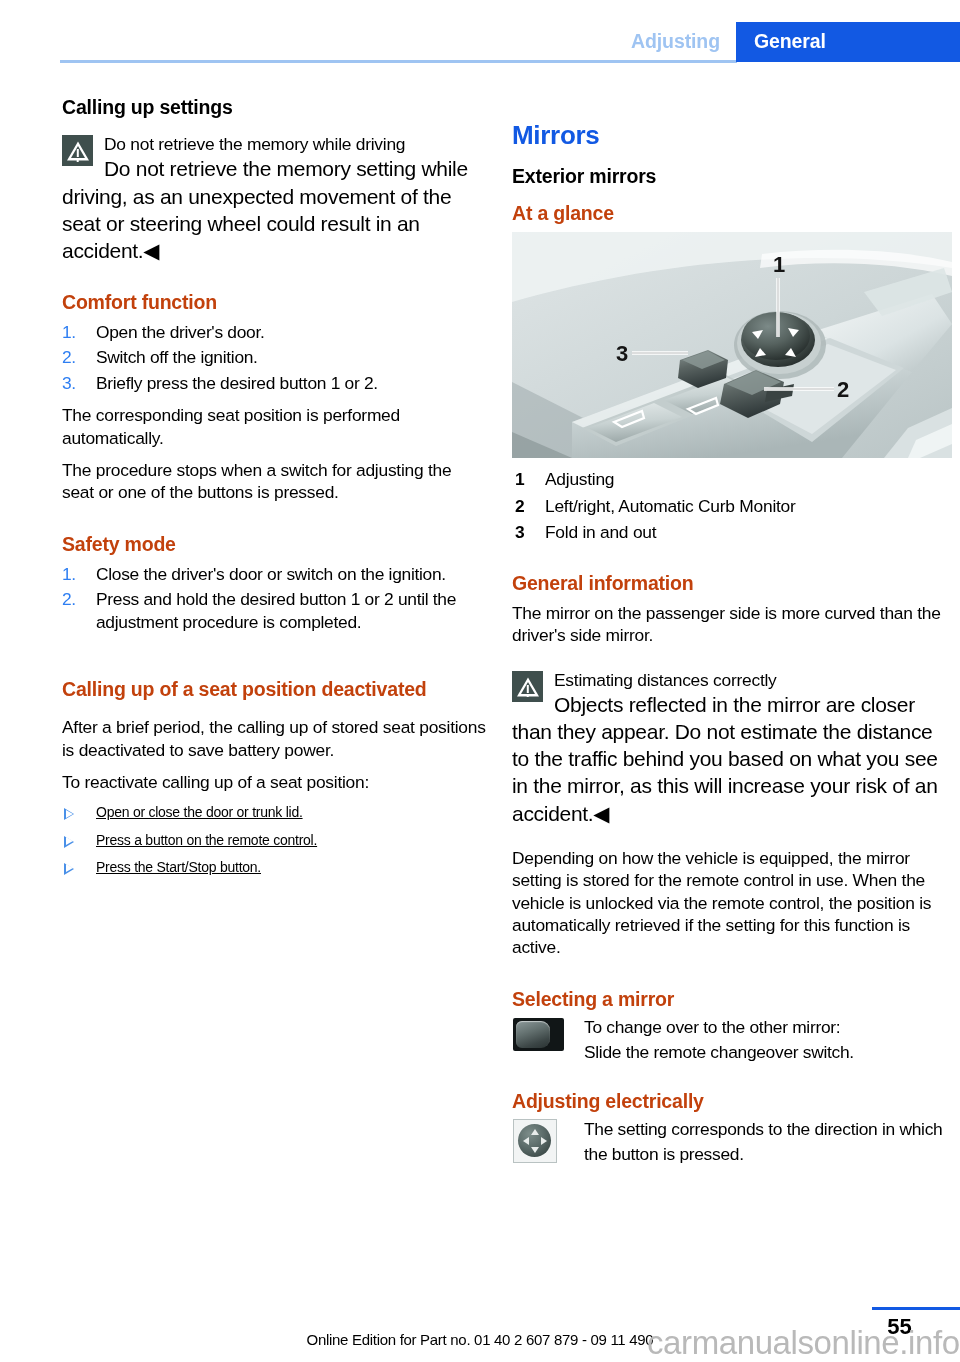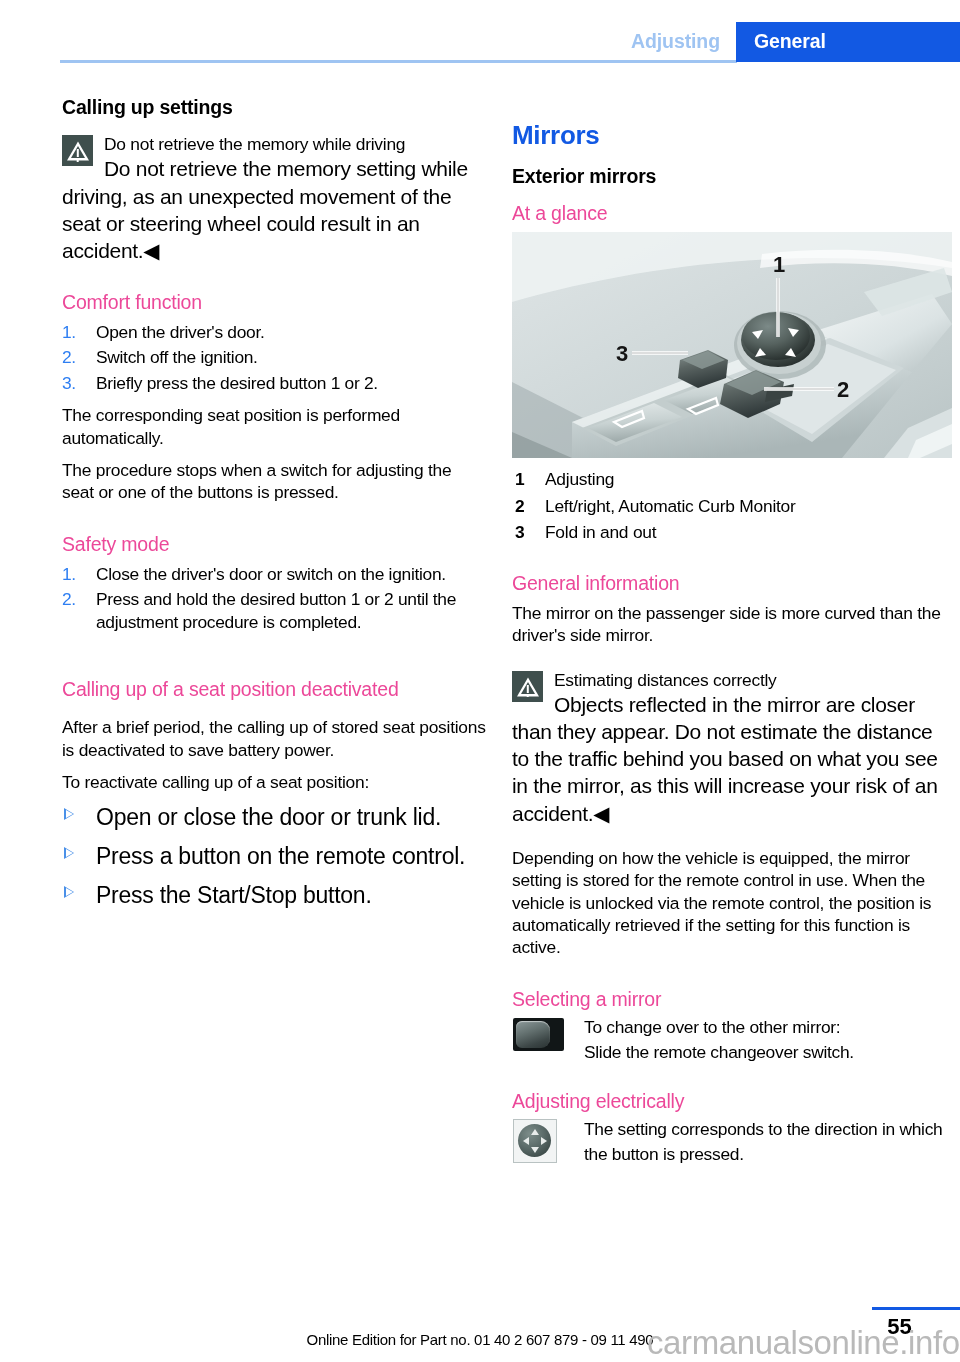--- a/index.html
+++ b/index.html
@@ -59,22 +59,22 @@
     margin: 0 0 14px 0;
     letter-spacing: -0.3px;
   }
   h2.doc-h2 {
     font-size: 19.5px; font-weight: bold;
     color: #000000;
     margin: 0 0 14px 0;
     letter-spacing: -0.2px;
   }
   h3.doc-h3 {
-    font-size: 19.5px; font-weight: normal;
-    color: #ec4899;
+    font-size: 19.5px; font-weight: bold;
+    color: #c2410c;
     margin: 0 0 7px 0;
     letter-spacing: -0.2px;
   }
   h3.doc-h3.tight { margin-bottom: 4px; }
   h3.doc-h3.two-line { line-height: 1.12; margin-top: 24px; }
 
   
   p.body {
     font-size: 17.4px;
     line-height: 1.29;
@@ -165,24 +165,25 @@
 
   
   ul.tri-list {
     list-style: none;
     margin: 0;
     padding: 0;
   }
   ul.tri-list li {
     position: relative;
     padding-left: 34px;
-    font-size: 23px;
+    font-size: 14px;
     line-height: 1.29;
     margin-bottom: 9px;
     letter-spacing: -0.25px;
+    text-decoration: underline;
   }
   ul.tri-list li .tribullet {
     position: absolute;
     left: 3px; top: 6px;
     width: 0; height: 0;
     border-top: 5px solid transparent;
     border-bottom: 5px solid transparent;
     border-left: 8px solid #ffffff;
     box-sizing: content-box;
   }

